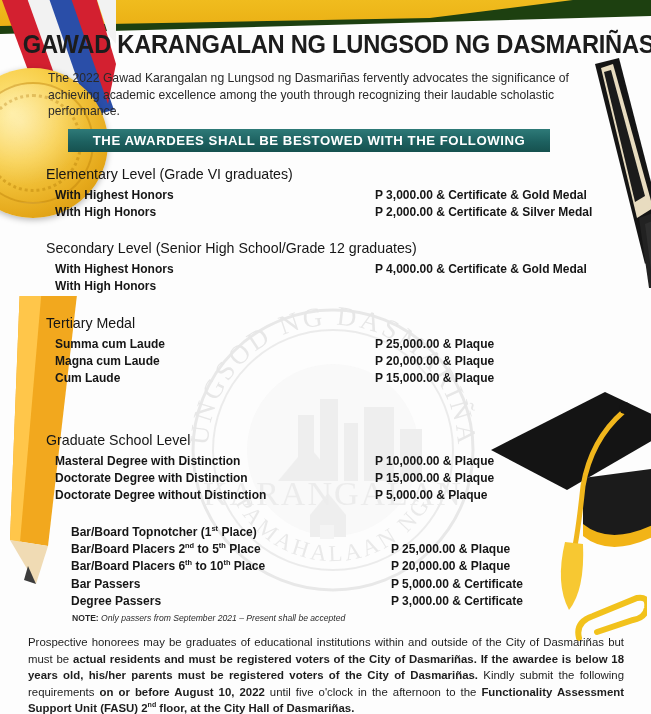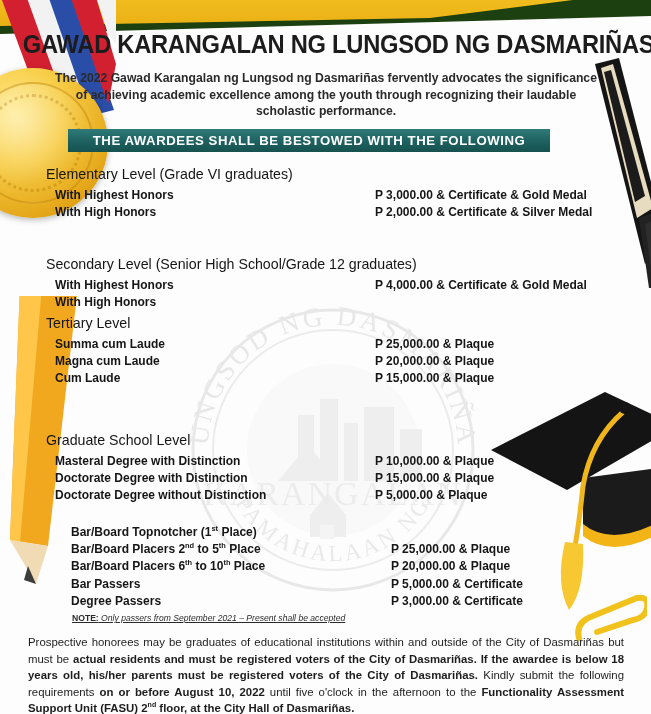--- a/index.html
+++ b/index.html
@@ -73,22 +73,21 @@
     font-family:"Liberation Sans Narrow","Liberation Sans",sans-serif;
     font-weight:bold;
     font-size:25.5px;
     letter-spacing:-0.3px;
     color:#1c1c1c;
     transform:scaleX(.93);
     white-space:nowrap;
   }
   .subtitle{
     position:absolute;left:48px;top:70px;width:556px;
-    text-align:center;
-    font-size:12.2px;line-height:16.5px;color:#2a2a2a;font-weight:bold;
+    font-size:12.2px;line-height:16.5px;color:#2a2a2a;
   }
   .greenbar{
     position:absolute;left:68px;top:129px;width:482px;height:23px;
     background:linear-gradient(180deg,#2e7a78 0%,#1d6160 55%,#16514f 100%);
     display:flex;align-items:center;justify-content:center;
   }
   .greenbar span{
     color:#ffffff;font-weight:bold;font-size:13.2px;letter-spacing:.55px;
   }
 
@@ -97,21 +96,21 @@
     font-weight:normal;font-size:14.2px;color:#161616;margin:0 0 5px 0;
   }
   .rows{margin-left:9px;}
   .row{
     display:flex;font-size:12px;color:#161616;line-height:17.2px;
     font-weight:600;
   }
   .row .lbl{width:320px;flex:0 0 320px;}
   .row .amt{white-space:nowrap;}
   .note{
-    font-size:8.6px;font-style:italic;color:#2a2a2a;margin-top:3px;margin-left:1px;text-decoration:underline;
+    font-size:8.6px;font-style:italic;color:#2a2a2a;margin-top:3px;margin-left:1px;
   }
   .note b{font-style:normal;font-weight:bold;}
 
   .footer{
     position:absolute;left:28px;top:634px;width:596px;
     font-size:11.4px;line-height:16.6px;color:#1d1d1d;
     text-align:justify;
   }
   .footer b{font-weight:bold;}
   sup{font-size:.62em;vertical-align:super;line-height:0;}
@@ -211,35 +210,35 @@
           <div class="lbl">With Highest Honors</div>
           <div class="amt">P 3,000.00 &amp; Certificate &amp; Gold Medal</div>
         </div>
         <div class="row">
           <div class="lbl">With High Honors</div>
           <div class="amt">P 2,000.00 &amp; Certificate &amp; Silver Medal</div>
         </div>
       </div>
     </div>
 
-    <div class="section" style="top:256px;">
+    <div class="section" style="top:240px;">
       <div class="sec-head">Secondary Level (Senior High School/Grade 12 graduates)</div>
       <div class="rows">
         <div class="row">
           <div class="lbl">With Highest Honors</div>
           <div class="amt">P 4,000.00 &amp; Certificate &amp; Gold Medal</div>
         </div>
         <div class="row">
           <div class="lbl">With High Honors</div>
         </div>
       </div>
     </div>
 
     <div class="section" style="top:315px;">
-      <div class="sec-head">Tertiary Level</div>
+      <div class="sec-head">Tertiary Medal</div>
       <div class="rows">
         <div class="row">
           <div class="lbl">Summa cum Laude</div>
           <div class="amt">P  25,000.00 &amp; Plaque</div>
         </div>
         <div class="row">
           <div class="lbl">Magna cum Laude</div>
           <div class="amt">P  20,000.00 &amp; Plaque</div>
         </div>
         <div class="row">

